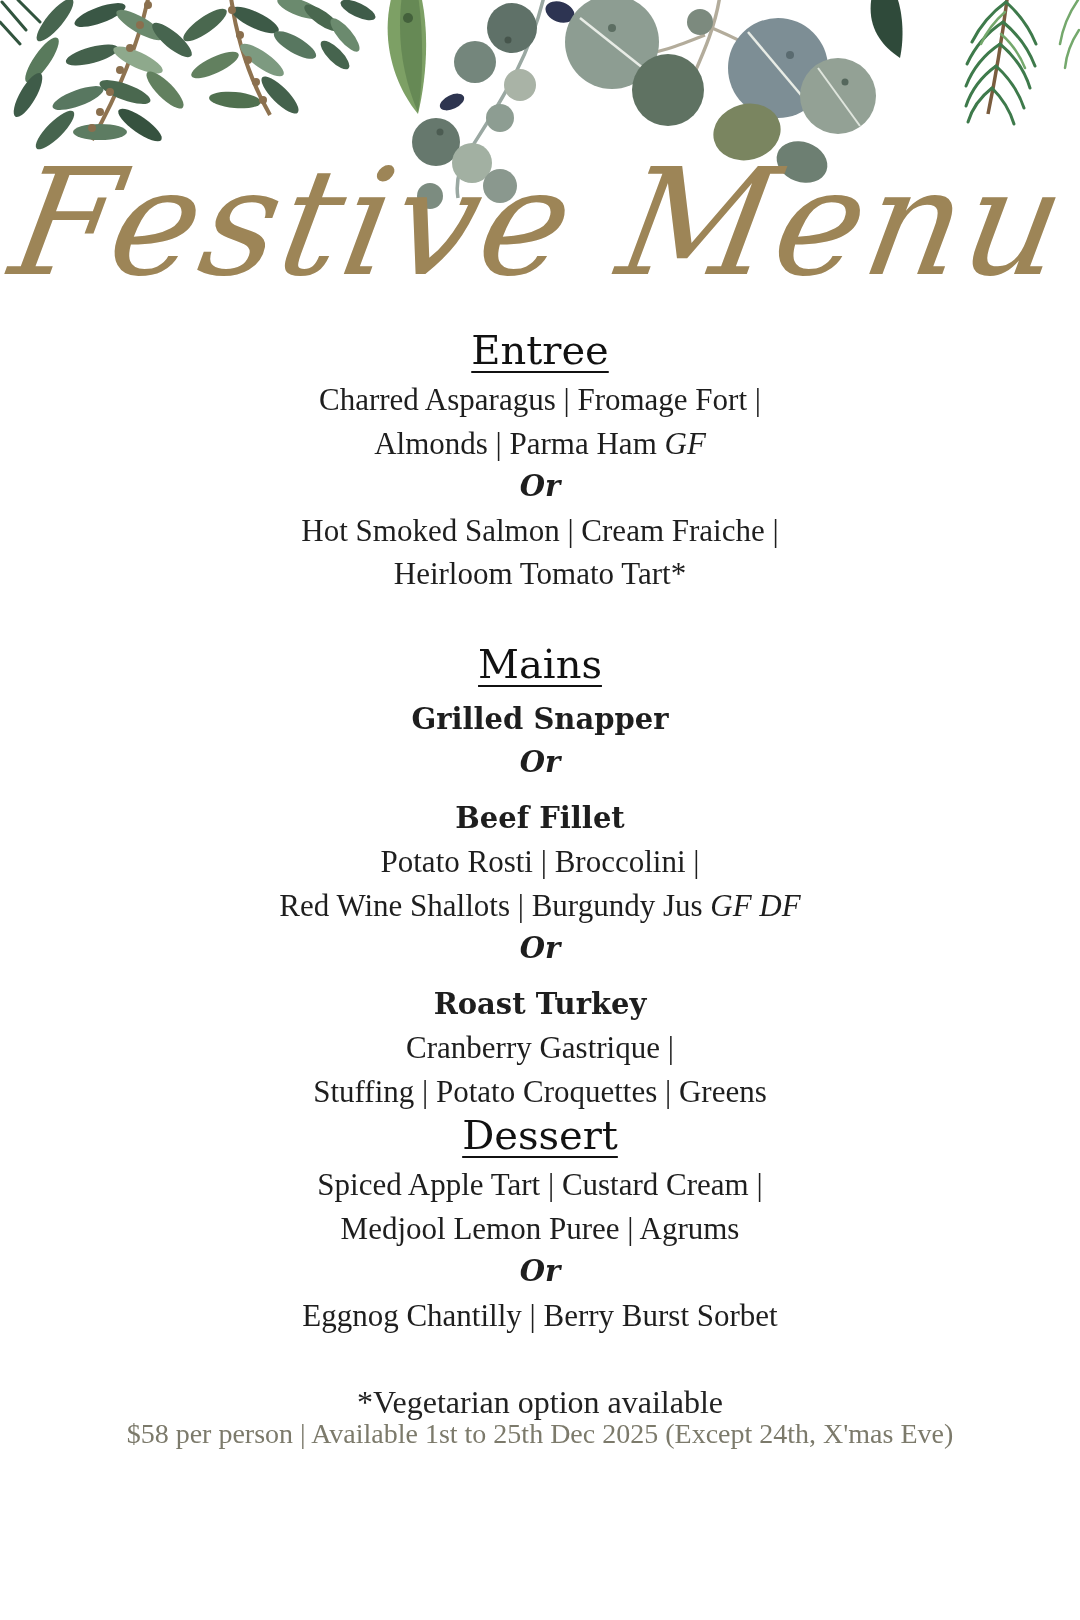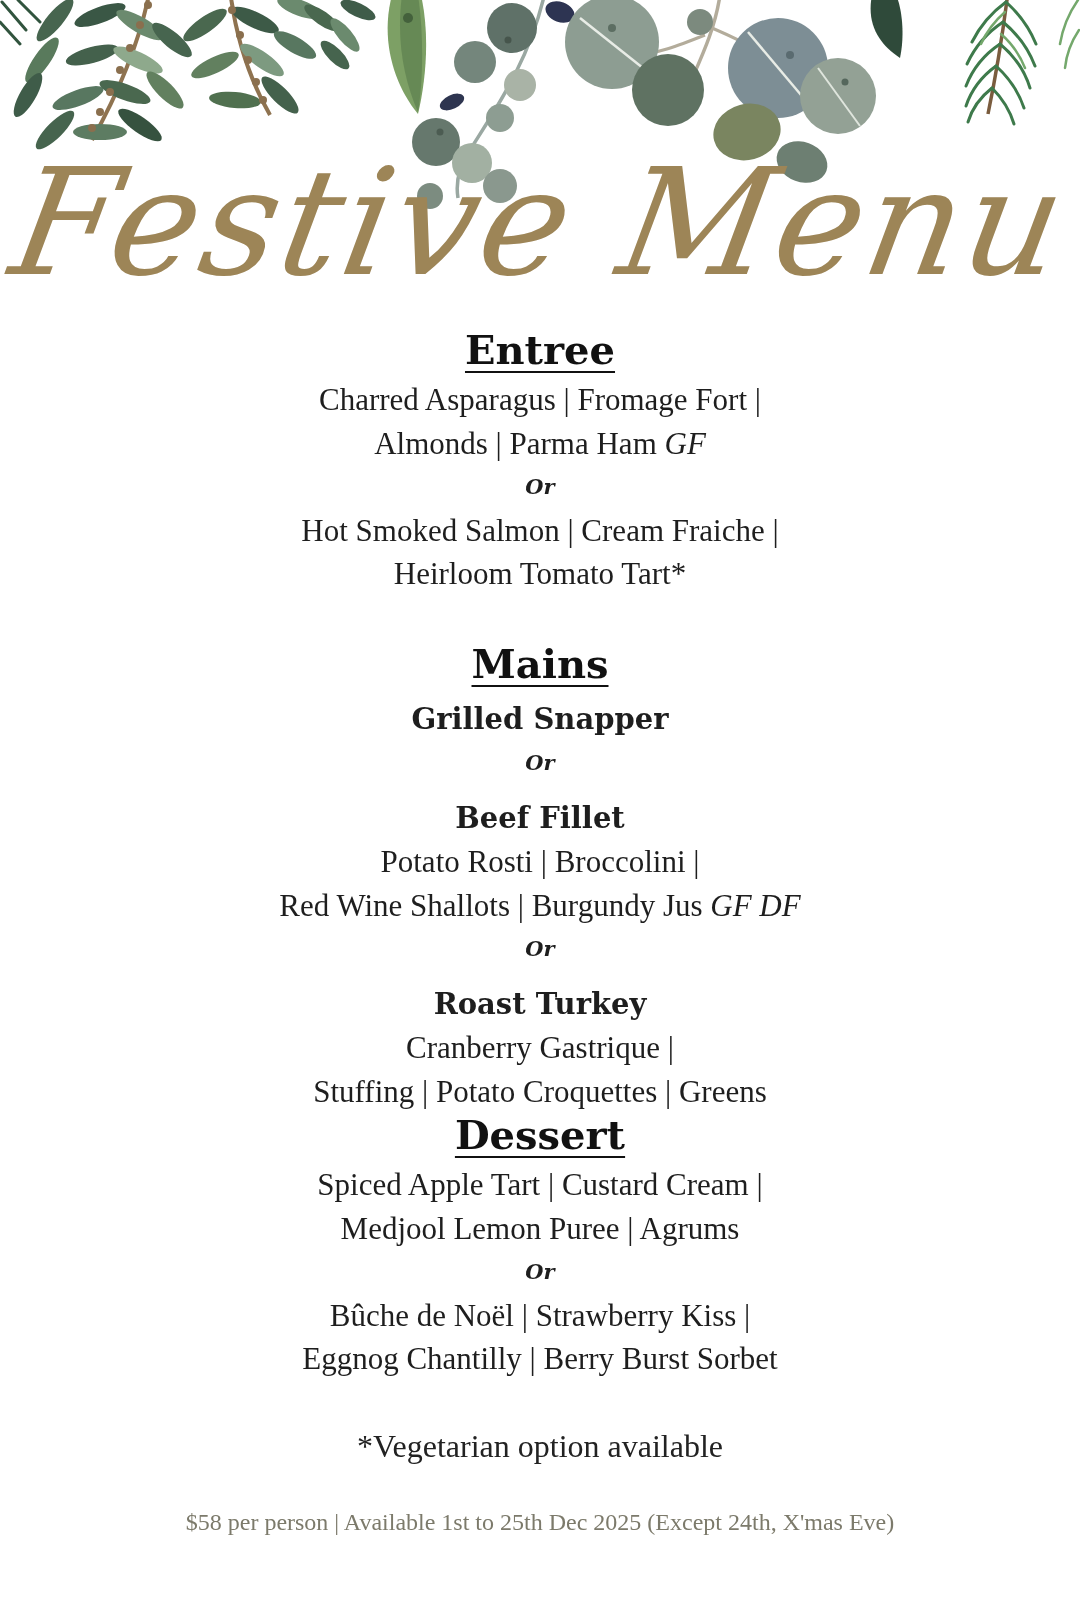--- a/index.html
+++ b/index.html
@@ -25,49 +25,48 @@
     transform:skewX(-10deg);
     white-space:nowrap;
   }
   .menu-body{
     position:absolute;
     top:328px;left:0;width:100%;
     text-align:center;
   }
   .section-heading{
     font-family:"DejaVu Serif", serif;
-    font-weight:bold;
+    font-weight:normal;
     font-size:40px;
     line-height:44px;
     color:#111111;
     text-decoration:underline;
     text-decoration-thickness:2px;
     text-underline-offset:7px;
     margin:0 0 6px 0;
   }
   .sec-mains .section-heading{margin-top:46px;}
   .sec-dessert .section-heading{}
   .line{
     font-size:31px;
     line-height:43.5px;
     white-space:nowrap;
   }
   .line.bold{font-weight:bold;font-family:"DejaVu Serif", serif;font-size:29px;margin-top:12px;}
-  .line.or{font-weight:bold;font-style:italic;font-family:"DejaVu Serif", serif;font-size:21px;}
+  .line.or{font-weight:bold;font-style:italic;font-family:"DejaVu Serif", serif;font-size:29px;}
   .tag{font-style:italic;}
   .footnote{
     margin-top:50px;
     font-size:32px;
     line-height:30px;
     color:#222222;
     text-align:center;
   }
   .price-footer{
-    margin-top:44px;
-    font-size:24px;
+    font-size:28px;
     line-height:34px;
     color:#7c7a6b;
     white-space:nowrap;
   }
 </style>
 </head>
 <body>
 
 <div class="page">
 
@@ -218,21 +217,20 @@
       <div class="line bold">Roast Turkey</div>
       <div class="line">Cranberry Gastrique |</div>
       <div class="line">Stuffing | Potato Croquettes | Greens</div>
     </div>
 
     <div class="sec-dessert">
       <div class="section-heading">Dessert</div>
       <div class="line">Spiced Apple Tart | Custard Cream |</div>
       <div class="line">Medjool Lemon Puree | Agrums</div>
       <div class="line or">Or</div>
-      <div class="line">Bûche de Noël | Strawberry Kiss |</div>
       <div class="line">Eggnog Chantilly | Berry Burst Sorbet</div>
     </div>
 
     <div class="footnote">*Vegetarian option available</div>
     <div class="price-footer">$58 per person | Available 1st to 25th Dec 2025 (Except 24th, X'mas Eve)</div>
 
   </div>
 </div>
 
 </body></html>

